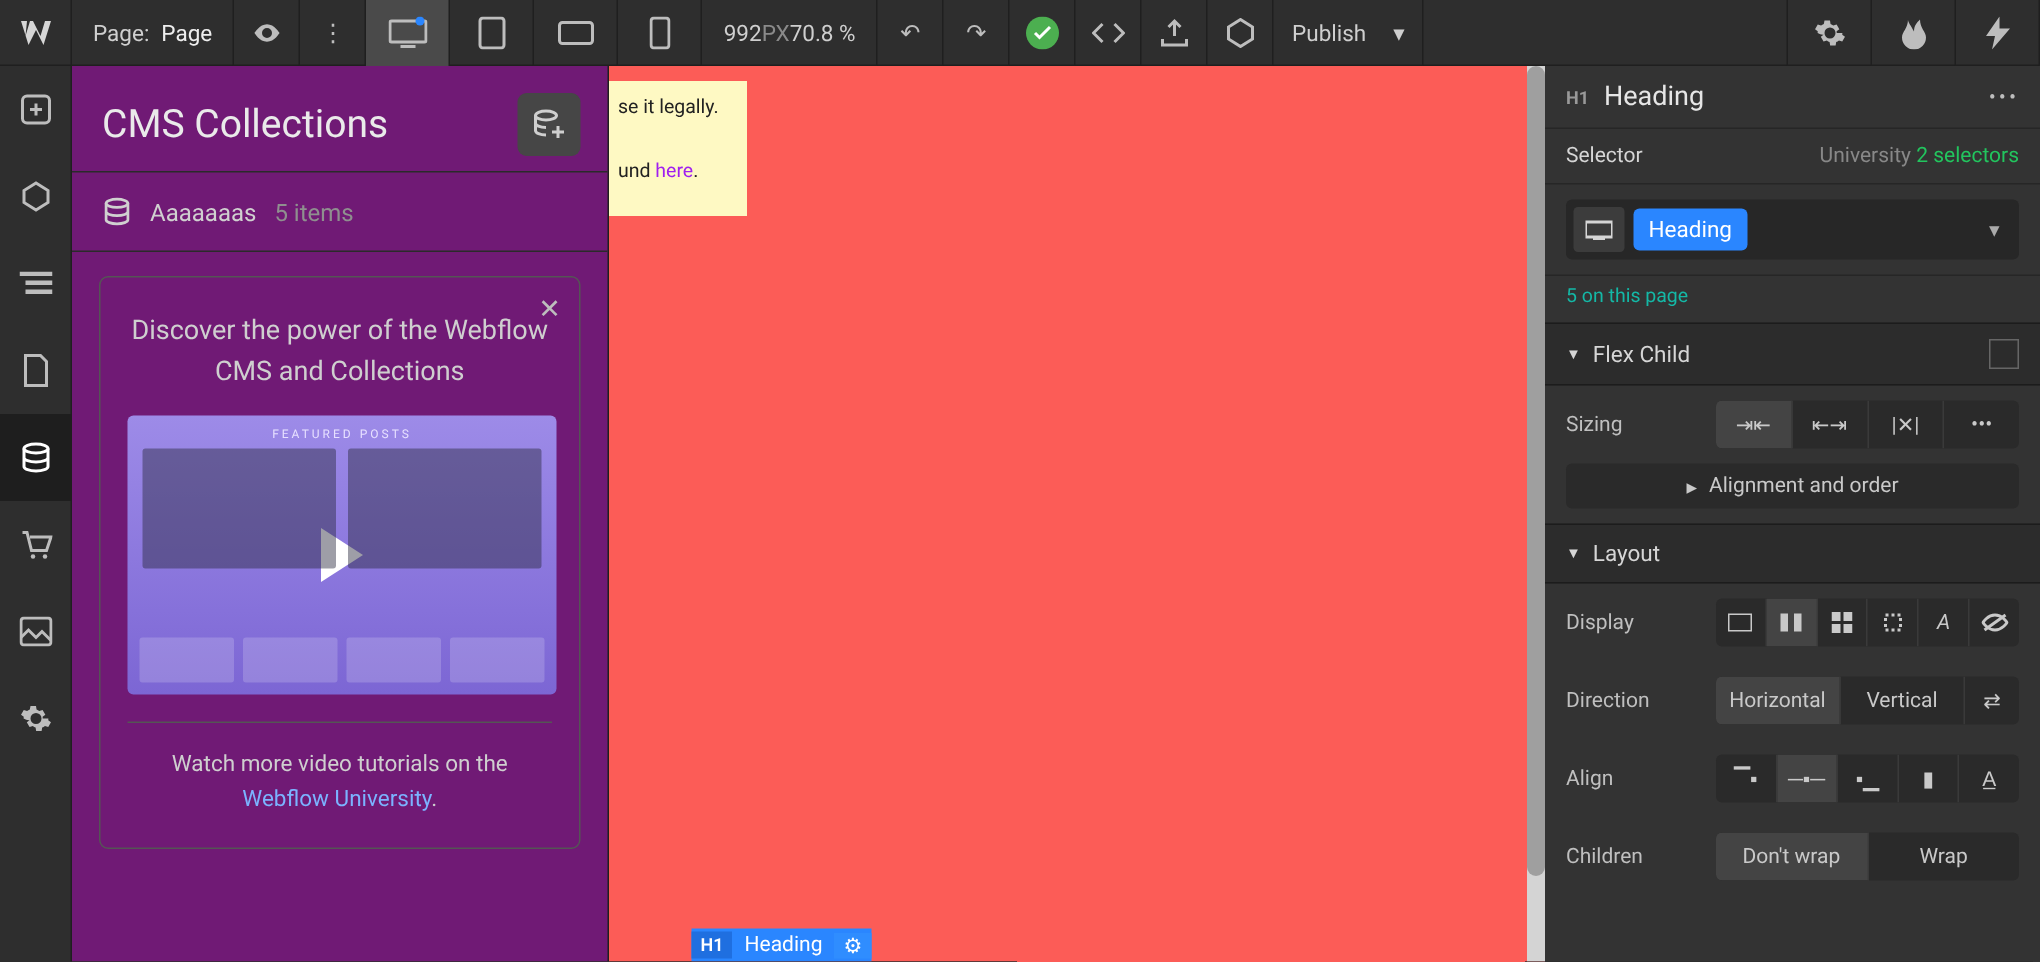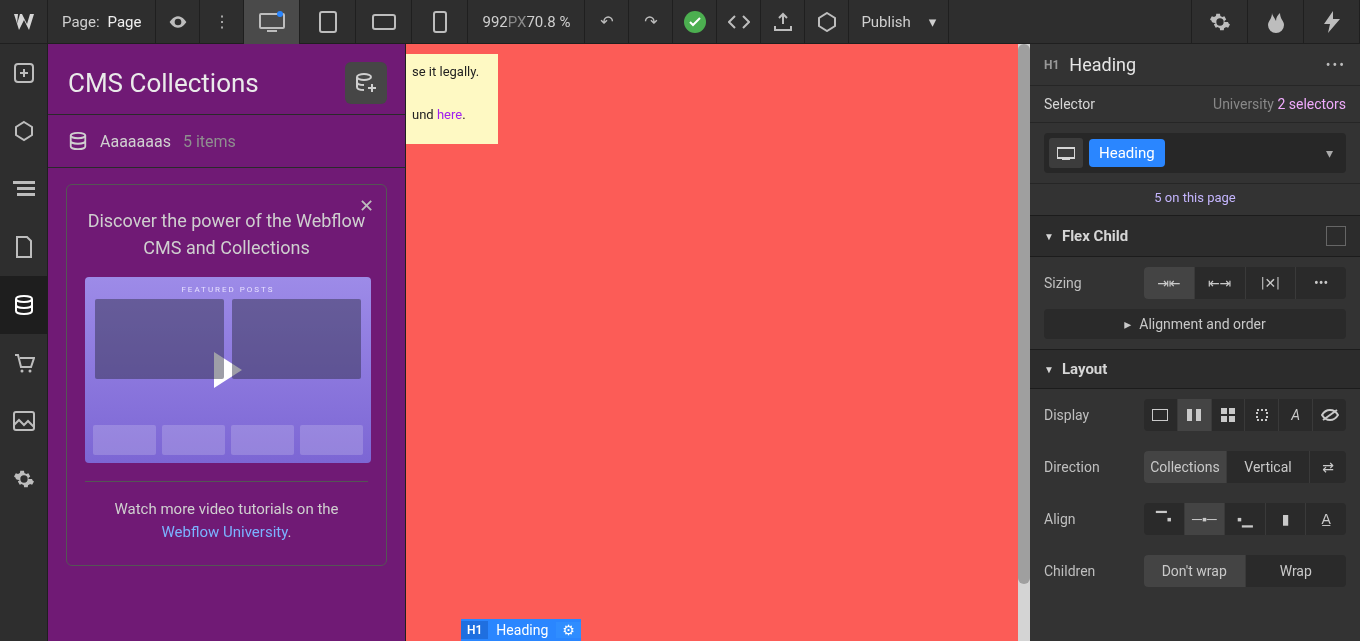--- a/index.html
+++ b/index.html
@@ -60,39 +60,39 @@
 
 
 .stylepanel { position:absolute; right:0; top:44px; width:330px; bottom:0; background:#333; overflow:hidden; color:#d6d6d6; font-size:14px; }
 .sp-row { padding:10px 14px; border-bottom:1px solid #262626; }
 .el-head { display:flex; align-items:center; gap:10px; }
 .h1-tag { font-size:12px; font-weight:700; color:#999; }
 .el-head .title { font-size:18px; color:#e6e6e6; flex:1; }
 .dots { color:#bdbdbd; letter-spacing:2px; }
 .sel-label-row { display:flex; align-items:center; justify-content:space-between;gap:12px; }
 .inh { color:#888; }
-.inh .cnt { color:#f0abfc; }
+.inh .cnt { color:#22c55e; }
 .selector-pill-row { display:flex; gap:6px; background:#272727; border-radius:4px; padding:5px; align-items:center; }
 .pill-icon { width:34px; height:30px; background:#3c3c3c; border-radius:3px; display:flex; align-items:center; justify-content:center; }
 .class-pill { background:#2a86ff; color:#fff; padding:5px 10px; border-radius:4px; font-size:15px; }
 .chev { margin-left:auto; margin-right:8px; color:#aaa; }
 .section-head { display:flex; align-items:center; gap:8px; padding:10px 14px; background:#2c2c2c; border-top:1px solid #1c1c1c; border-bottom:1px solid #1c1c1c; }
 .section-head .arrow { font-size:10px; }
-.section-head .name { font-weight:700; font-size:15px; }
+.section-head .name { font-weight:400; font-size:15px; }
 .section-head .sq { margin-left:auto; width:20px; height:20px; border:1px solid #666; }
 .prop-row { display:flex; align-items:center; padding:10px 14px; gap:28px; }
 .prop-row .label { width:72px; color:#bfbfbf; }
 .btn-group { display:flex; gap:0; background:#2a2a2a; border-radius:4px; overflow:hidden; flex:1; }
 .btn-group .b { flex:1; height:32px; display:flex; align-items:center; justify-content:center; border-right:1px solid #3a3a3a; color:#c9c9c9; font-size:14px; }
 .btn-group .b:last-child { border-right:none; }
 .btn-group .b.active { background:#444; }
 .btn-group.text .b { font-size:14px; padding:0 4px;}
 .accent { color:#7bb3ff; }
 .sub-expand { display:flex; align-items:center; justify-content:center; gap:8px; background:#2a2a2a; margin:0 14px 10px; height:30px; border-radius:4px; color:#c9c9c9; }
-.small { font-size:13px; color:#c4b5fd; padding:6px 14px 10px;text-align:center; }
+.small { font-size:13px; color:#14b8a6; padding:6px 14px 10px; }
 
 svg { fill:currentColor; }
 </style>
 </head>
 <body>
 
 <div class="topbar">
   <div class="logo">
     <svg width="24" height="24" viewBox="0 0 24 24">
         <path d="M2 4l5 16 5-10 5 10 5-16h-4l-3 10-5-10h-2l-3 10L6 4z"></path>
@@ -371,21 +371,21 @@
           <svg width="18" height="14" viewBox="0 0 18 14">
             <path d="M1 7s3-5 8-5 8 5 8 5-3 5-8 5-8-5-8-5z" fill="none" stroke="currentColor" stroke-width="2"></path>
             <line x1="2" y1="12" x2="16" y2="2" stroke="currentColor" stroke-width="2"></line>
           </svg>
         </div>
     </div>
   </div>
   <div class="prop-row">
     <span class="label">Direction</span>
     <div class="btn-group text">
-      <div class="b active">Collections</div>
+      <div class="b active">Horizontal</div>
       <div class="b">Vertical</div>
       <div class="b" style="flex:0 0 36px">⇄</div>
     </div>
   </div>
   <div class="prop-row">
     <span class="label accent">Align</span>
     <div class="btn-group">
       <div class="b">▔▪</div>
       <div class="b active">─▪─</div>
       <div class="b">▪▁</div>

